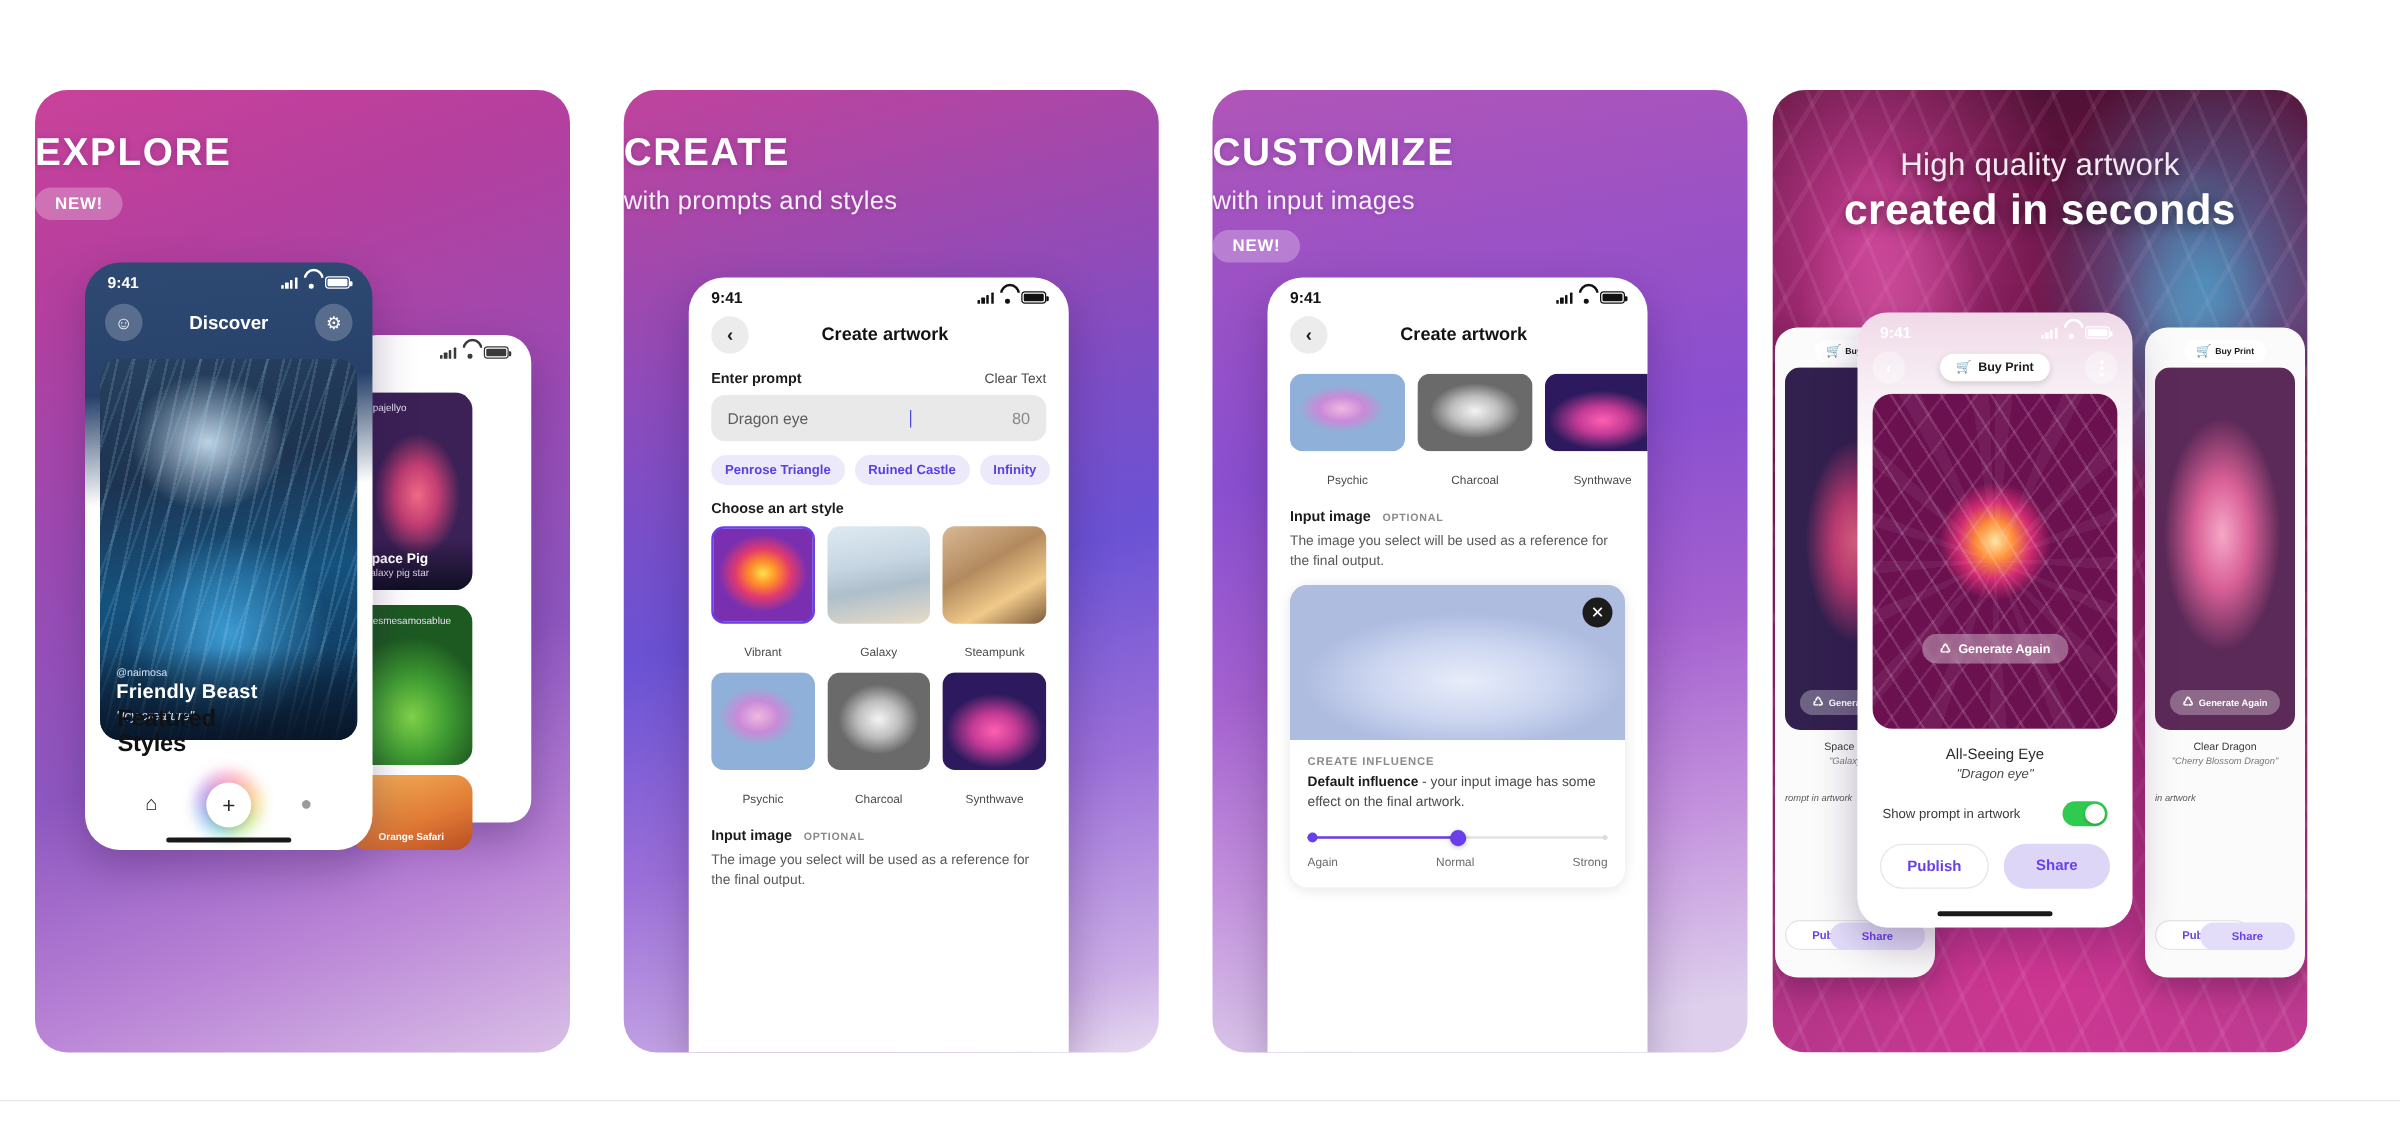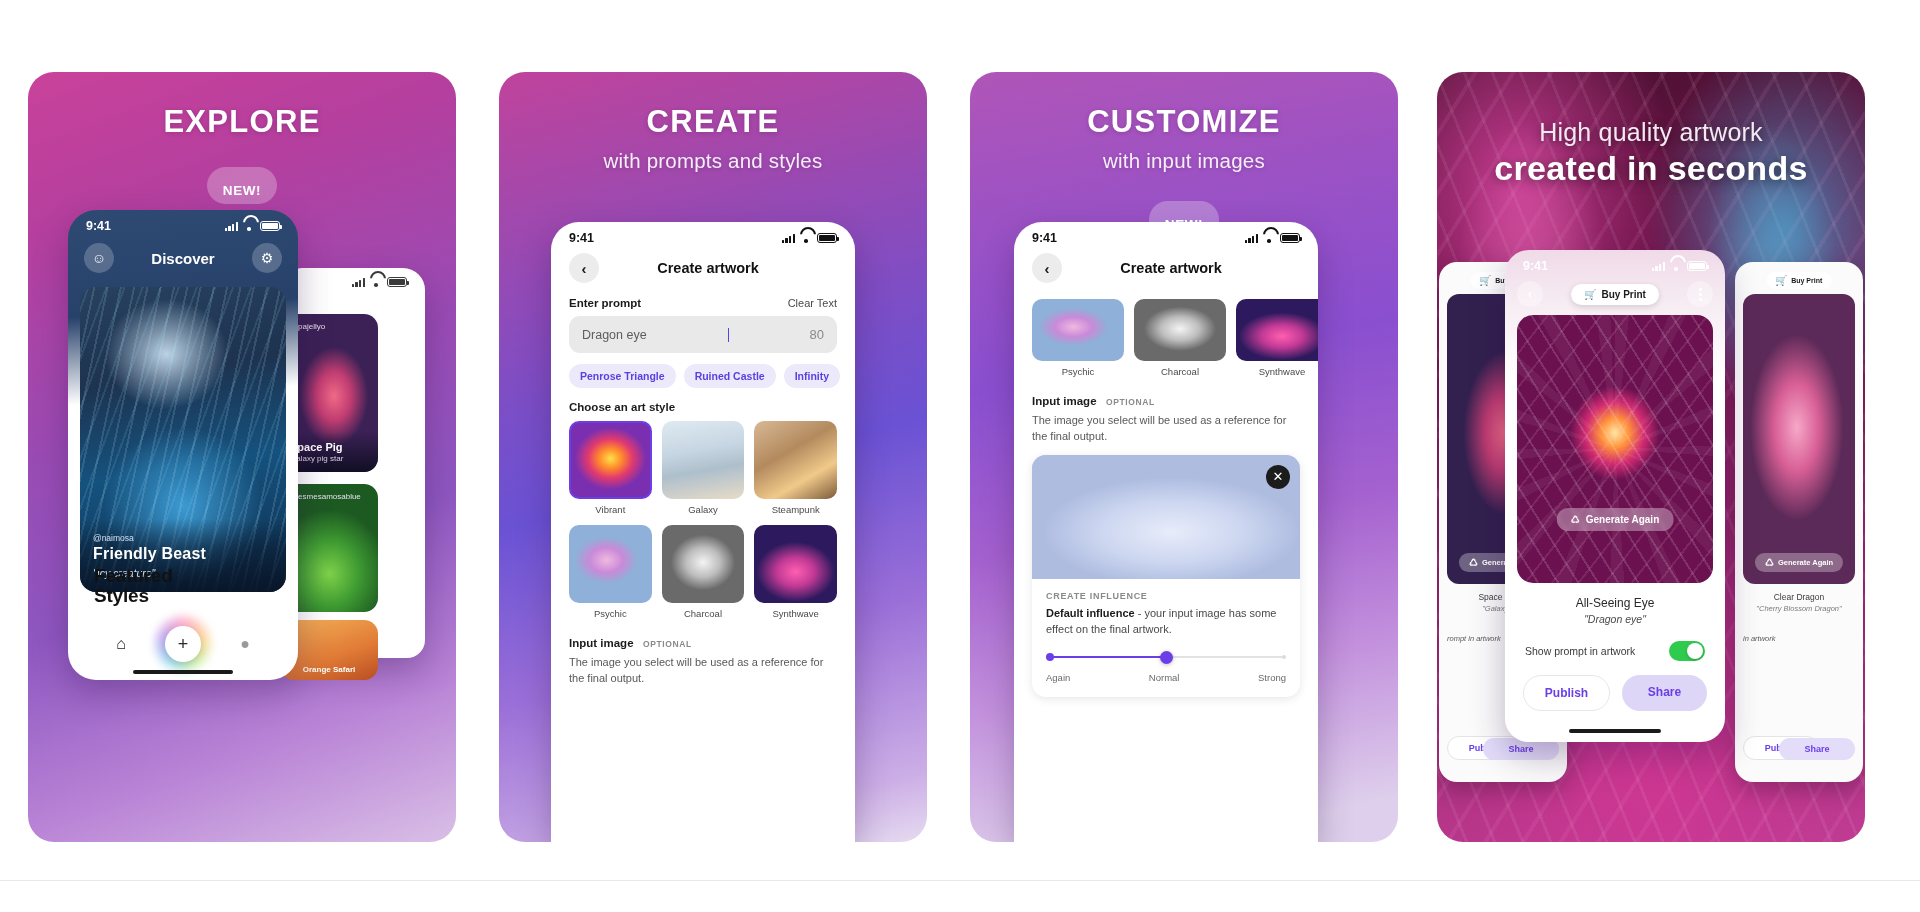--- a/index.html
+++ b/index.html
@@ -36,42 +36,42 @@
     width: 428px;
     height: 770px;
     margin-top: 72px;
     border-radius: 26px;
     overflow: hidden;
     flex: 0 0 auto;
   }
   .p1 { margin-left: 28px; background: linear-gradient(160deg,#c9429a 0%,#b53f9e 18%,#9a4bb4 42%,#8e57c1 62%,#b983d6 82%,#d9bfe6 100%); }
   .p2 { margin-left: 43px; background: linear-gradient(165deg,#c0439c 0%,#a348ac 16%,#7c4ec6 38%,#6a52d4 52%,#9b6fd8 72%,#ccaee6 92%,#e6dbf0 100%); }
   .p3 { margin-left: 43px; background: linear-gradient(170deg,#b055b8 0%,#9c52c4 18%,#8a4fd0 38%,#a461cf 58%,#c391dd 76%,#ded0ec 95%); }
-  .p4 { margin-left: 39px; background:
+  .p4 { margin-left: 20px; background:
         radial-gradient(ellipse 60% 45% at 18% 14%, rgba(226,70,168,.75) 0%, rgba(226,70,168,0) 62%),
         radial-gradient(ellipse 55% 40% at 82% 20%, rgba(60,170,215,.65) 0%, rgba(60,170,215,0) 60%),
         radial-gradient(ellipse 70% 50% at 50% 88%, rgba(215,55,150,.8) 0%, rgba(120,25,85,0) 65%),
         linear-gradient(170deg,#4a1030 0%,#6b1447 22%,#8d1f62 48%,#a42a78 70%,#c03c93 100%); }
 
   
-  .headline { position: relative; text-align: center; padding-top: 34px; z-index: 3; }
+  .headline { position: relative; padding-top: 34px; z-index: 3; }
   .headline .h1 {
     font-size: 31px; font-weight: 700; color: #ffffff;
     letter-spacing: 1.3px; line-height: 1.05;
     text-shadow: 0 1px 5px rgba(60,10,70,.25);
   }
   .headline .h2 {
     margin-top: 10px;
     font-size: 20.5px; font-weight: 400; color: #f6eef8;
     letter-spacing: .2px;
     text-shadow: 0 1px 4px rgba(60,10,70,.22);
   }
   .badge-new {
-    display: inline-block; margin-top: 28px;
-    padding: 16px 16px 6px;
+    display: inline-block; margin-top: 11px;
+    padding: 5px 16px 6px;
     border-radius: 999px;
     background: rgba(255,255,255,.26);
     color: #ffffff; font-size: 13.5px; font-weight: 700; letter-spacing: .6px;
   }
 
   
   .headline4 { position: relative; z-index: 3; text-align: center; padding-top: 46px; }
   .headline4 .l1 { font-size: 25px; font-weight: 400; color: #f4e9f3; letter-spacing: .2px; text-shadow: 0 2px 10px rgba(0,0,0,.5); }
   .headline4 .l2 { font-size: 34px; font-weight: 700; color: #ffffff; letter-spacing: .3px; margin-top: 2px; text-shadow: 0 2px 12px rgba(0,0,0,.55); }
 
@@ -189,21 +189,21 @@
   .caret { display:inline-block; width:1.5px; height:14px; background:#4b4bdd; margin-left:1px; vertical-align:-2px;}
   .prompt-count { font-size: 13px; color:#8a8a8a; }
   .chips { display:flex; gap: 8px; margin-top: 11px; }
   .chip { background:#ece9fb; color:#5b3fe0; font-size:10.5px; font-weight:700;
     padding: 6px 11px; border-radius: 999px; white-space:nowrap; }
   .sec-lbl { font-size: 11.5px; font-weight:700; color:#1b1b1b; margin-top: 13px; }
   .style-grid { display:grid; grid-template-columns: repeat(3, 1fr); gap: 10px; margin-top: 8px; }
   .style-cell { text-align:center; }
   .style-thumb { width:100%; height: 78px; border-radius: 10px; overflow:hidden; }
   .style-thumb.sel { border: 2.5px solid #6b3fe8; }
-  .style-name { font-size: 9.5px; color:#4a4a4a; margin-top: 5px; }
+  .style-name { font-size: 9.5px; color:#4a4a4a; margin-top: 18px; }
   .th-vibrant { background: radial-gradient(ellipse 45% 42% at 50% 48%, #ffe14a 0%, #ff8a2b 32%, #e23a6e 62%, #7a2fb0 100%),
                 linear-gradient(140deg,#ff6aa8,#ffd05a 40%,#52c2e8 78%,#8a4fd0); }
   .th-fantasy { background: linear-gradient(170deg,#dfeaf2 0%,#c6d6e2 38%,#aebfcc 62%,#e8dcc8 100%); }
   .th-steam { background: linear-gradient(150deg,#d8b894 0%,#b38a5e 40%,#f0c98a 70%,#7c5a3a 100%); }
   .th-psychic { background: radial-gradient(ellipse 50% 40% at 45% 45%, #f0b8e0 0%, #c98ad8 40%, #8fb0d8 75%),
                 linear-gradient(150deg,#e3c4ec,#a9c6e0 60%,#d8a8cf); }
   .th-charcoal { background: radial-gradient(ellipse 46% 42% at 50% 48%, #f4f4f4 0%, #bdbdbd 45%, #6a6a6a 85%),
                  linear-gradient(150deg,#d9d9d9,#8d8d8d); }
   .th-synth { background: radial-gradient(ellipse 55% 45% at 50% 60%, #ff5fb0 0%, #c33a96 40%, #2d1a5e 85%),
               linear-gradient(160deg,#3b1e6e,#d6418f); }

